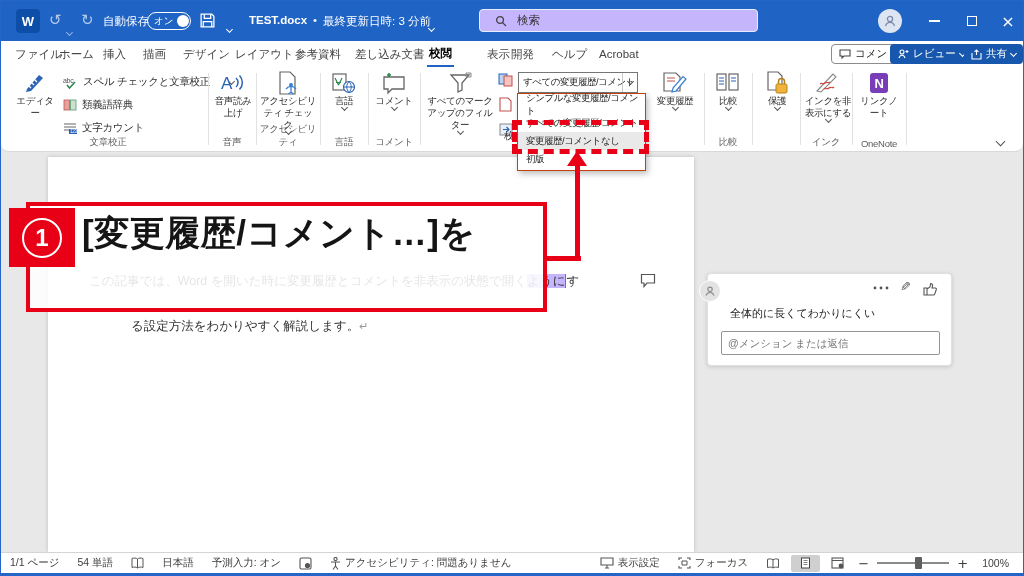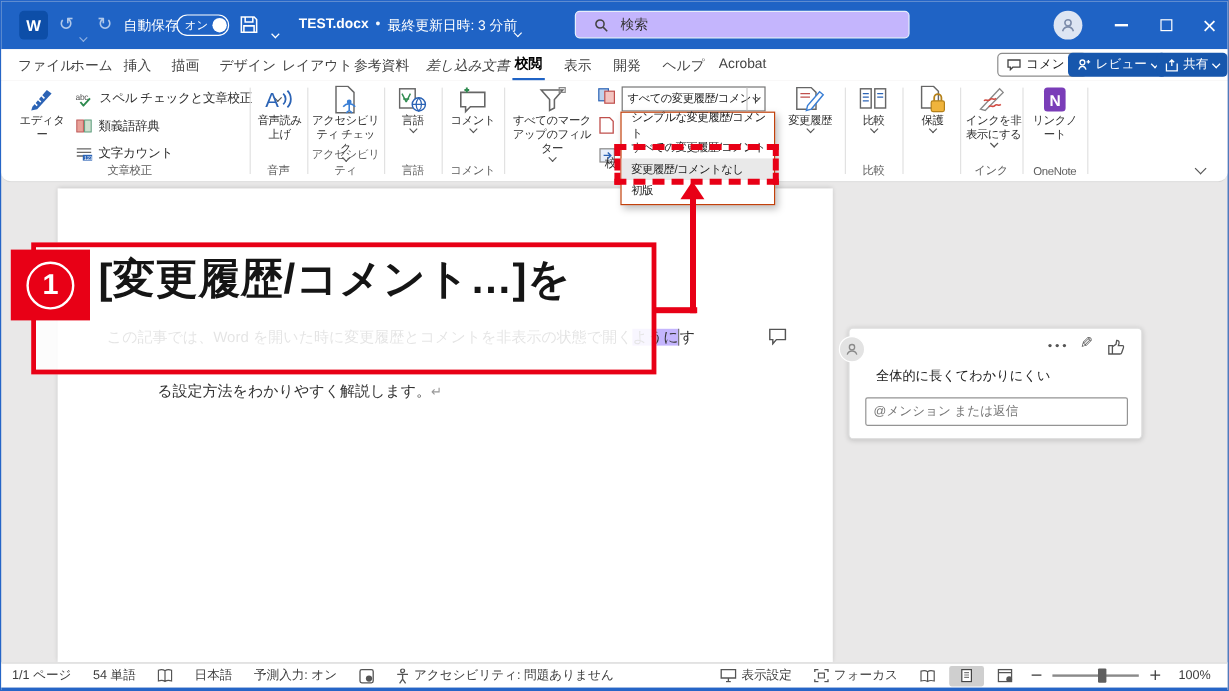--- a/index.html
+++ b/index.html
@@ -132,23 +132,23 @@
   </div>
 
   <div class="tabrow">
     <span class="tab" style="left:12px;">ファイル</span>
     <span class="tab" style="left:56px;">ホーム</span>
     <span class="tab" style="left:100px;">挿入</span>
     <span class="tab" style="left:140px;">描画</span>
     <span class="tab" style="left:180px;">デザイン</span>
     <span class="tab" style="left:232px;">レイアウト</span>
     <span class="tab" style="left:292px;">参考資料</span>
-    <span class="tab" style="left:352px;font-style:italic;">差し込み文書</span>
+    <span class="tab" style="left:352px;">差し込み文書</span>
     <span class="tab active" style="left:426px;">校閲</span>
-    <span class="tab" style="left:467px;">表示</span>
+    <span class="tab" style="left:484px;">表示</span>
     <span class="tab" style="left:508px;">開発</span>
     <span class="tab" style="left:549px;">ヘルプ</span>
     <span class="tab" style="left:596px;">Acrobat</span>
 
     <div class="pillbtn pill-outline" style="left:830px;">
       <span>
         <svg width="12" height="11" viewBox="0 0 12 11">
             <path d="M1 1h10v6H5L3 9V7H1z" fill="none" stroke="#444" stroke-width="1.1"></path>
           </svg>
       </span>

